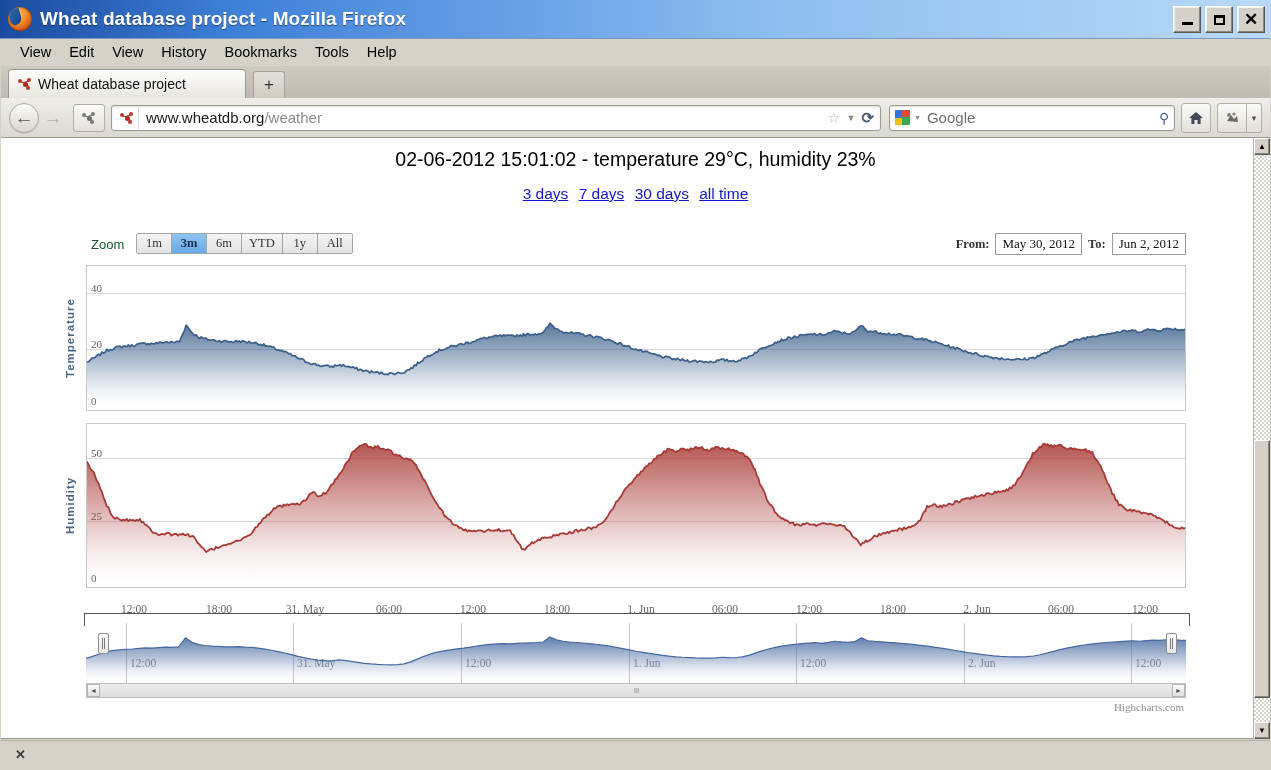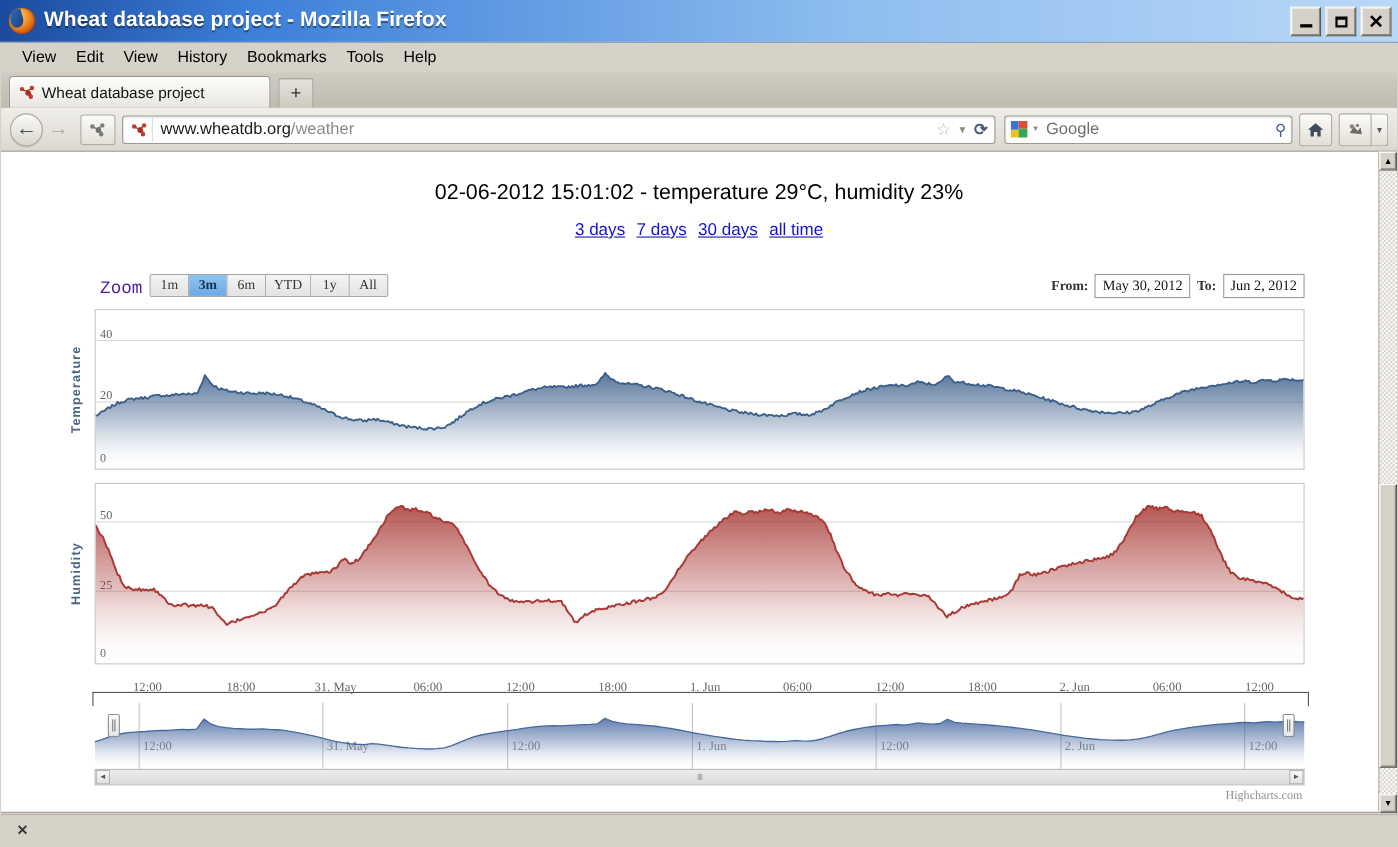--- a/index.html
+++ b/index.html
@@ -121,21 +121,21 @@
     border-right:1px solid #ddd9d2;margin-right:7px;
   }
   #urltext{font-size:15px;color:#4c4c4c;white-space:nowrap;}
   #urltext .host{color:#1a1a1a;}
   #urltext .path{color:#8a8a8a;}
   #urlbar .rightico{margin-left:auto;display:flex;align-items:center;gap:6px;padding-right:2px;}
   .star{color:#bdbab3;font-size:15px;}
   .caret{color:#8d8a84;font-size:9px;}
   .reload-g{color:#4b5c78;font-size:15px;font-weight:bold;}
   #searchbar{
-    width:262px;height:26px;margin-left:8px;background:#fff;
+    width:286px;height:26px;margin-left:8px;background:#fff;
     border:1px solid #9d998f;border-radius:3px;display:flex;align-items:center;
     padding:0 5px;box-sizing:border-box;box-shadow:inset 0 1px 2px rgba(0,0,0,.12);
   }
   .glogo{width:15px;height:15px;position:relative;flex:none;margin-right:2px;}
   .glogo b{position:absolute;display:block;}
   .glogo b.r{left:7px;top:0;width:8px;height:7px;background:#dd4b39;}
   .glogo b.b{left:0;top:0;width:7px;height:8px;background:#3b73d1;}
   .glogo b.y{left:0;top:8px;width:7px;height:7px;background:#f0c020;}
   .glogo b.g{left:7px;top:7px;width:8px;height:8px;background:#3aa757;}
   #searchtext{font-size:15px;color:#6f6f6f;margin-left:6px;}
@@ -148,38 +148,38 @@
   }
   .tbbtn.small{width:14px;font-size:9px;color:#555;margin-left:0;border-left:none;border-radius:0 3px 3px 0;}
   .tbbtn.joined{border-radius:3px 0 0 3px;margin-left:6px;}
 
   
   #content{
     position:absolute;left:1px;top:138px;width:1269px;height:601px;
     background:#fff;border-bottom:1px solid #9a968d;
     box-sizing:border-box;overflow:hidden;
   }
-  #page{position:absolute;left:0;top:16px;width:1269px;height:601px;}
+  #page{position:absolute;left:0;top:0;width:1269px;height:601px;}
 
   h1#pagehead{
     margin:0;padding-top:10px;text-align:center;
     font-size:19.5px;font-weight:normal;color:#000;
   }
   #links{
     text-align:center;margin-top:14px;font-size:15.5px;
   }
   #links a{color:#1414d0;margin:0 3px;}
 
   
   #chartbox{
     position:absolute;left:85px;top:95px;width:1100px;height:490px;
   }
   
   #rangeselector{position:absolute;left:0;top:0;width:1100px;height:26px;}
-  #zoomlabel{position:absolute;left:5px;top:4px;font-size:16px;color:#4c1d95;font-family:Liberation Mono, monospace;}
+  #zoomlabel{position:absolute;left:5px;top:4px;font-size:13px;color:#14532d;font-family:Liberation Sans, sans-serif;}
   #zoombtns{position:absolute;left:50px;top:0px;display:flex;border:1px solid #a5a5a5;border-radius:2px;overflow:hidden;}
   #zoombtns .zb{
     padding:2px 7px;font-size:12.5px;color:#333;font-family:"Liberation Serif",serif;
     background:linear-gradient(to bottom,#f4f4f4,#e3e3e3);
     border-right:1px solid #a5a5a5;min-width:20px;text-align:center;
   }
   #zoombtns .zb:last-child{border-right:none;}
   #zoombtns .zb.sel{background:linear-gradient(to bottom,#8fc3ef,#69aae6);color:#16314e;font-weight:bold;}
   #daterange{position:absolute;right:0;top:0;display:flex;align-items:center;font-size:12.5px;color:#333;font-family:"Liberation Serif",serif;}
   #daterange .lbl{font-weight:bold;margin:0 6px;}

